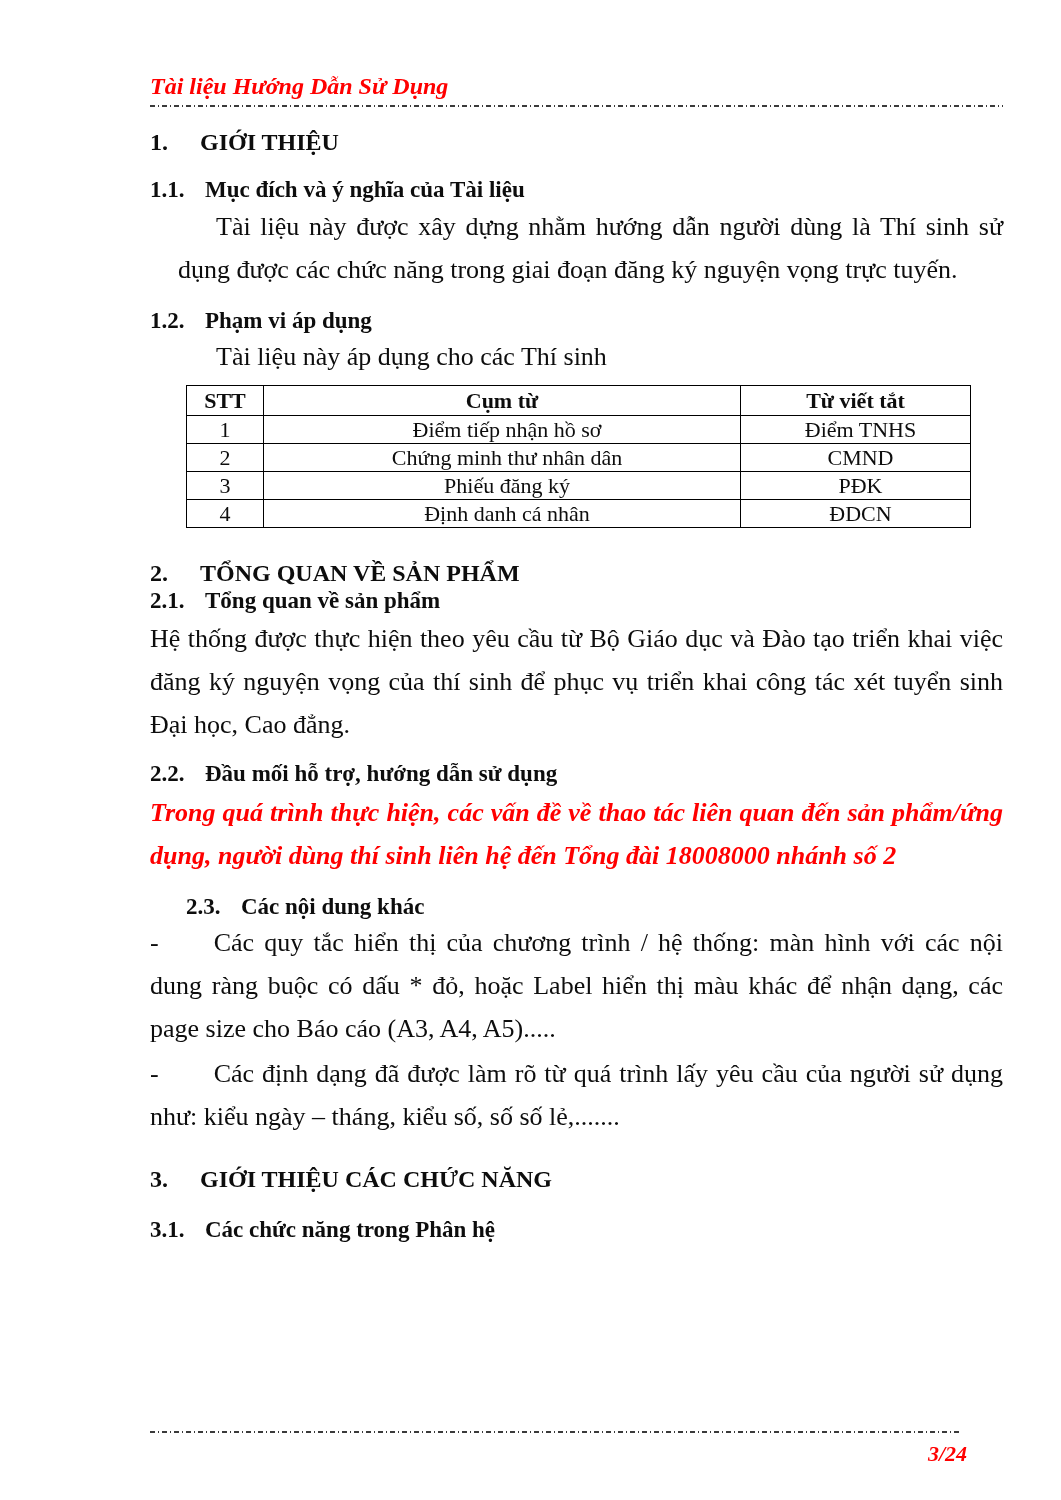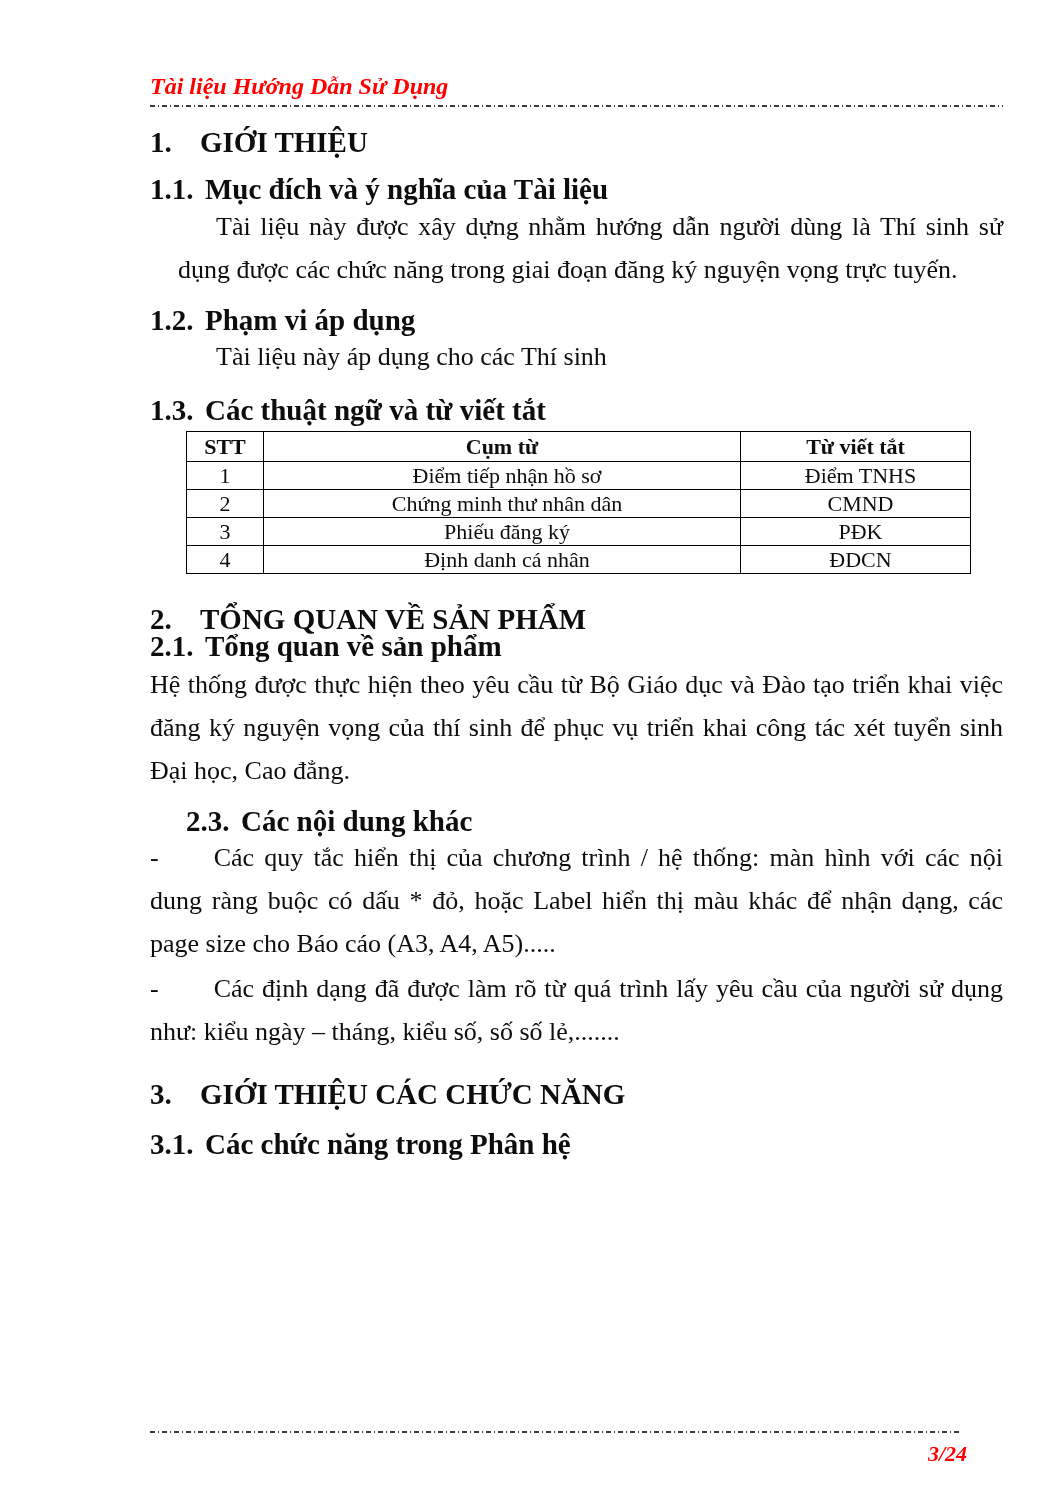--- a/index.html
+++ b/index.html
@@ -32,22 +32,22 @@
       #3a3a3a 8px, #3a3a3a 9px,
       transparent 9px, transparent 12px
     );
   }
   .head-sep { margin-top: 6px; }
   .h1, .h2 {
     font-weight: bold;
     line-height: 27px;
     white-space: nowrap;
   }
-  .h1 { font-size: 29px; }
-  .h2 { font-size: 29px; }
+  .h1 { font-size: 24px; }
+  .h2 { font-size: 23px; }
   .num1 { display: inline-block; width: 50px; }
   .num2 { display: inline-block; width: 55px; }
   .body {
     font-size: 26px;
     line-height: 43px;
     text-align: justify;
   }
   .indented { margin-left: 28px; text-indent: 38px; }
   .dash { display: inline; }
   .tabsp { display: inline-block; width: 55px; }
@@ -128,23 +128,20 @@
     <div class="h2 mt-s1_1">
       <span class="num2">1.1.</span><span>Mục đích và ý nghĩa của Tài liệu</span>
     </div>
     <p class="body indented mt-p1">Tài liệu này được xây dựng nhằm hướng dẫn người dùng là Thí sinh sử dụng được các chức năng trong giai đoạn đăng ký nguyện vọng trực tuyến.</p>
 
     <div class="h2 mt-s1_2">
       <span class="num2">1.2.</span><span>Phạm vi áp dụng</span>
     </div>
     <p class="body indented mt-p2">Tài liệu này áp dụng cho các Thí sinh</p>
 
-    <div class="h2 mt-s1_3">
-      <span class="num2">1.3.</span><span>Các thuật ngữ và từ viết tắt</span>
-    </div>
 
     <table class="terms mt-tbl">
       <colgroup>
           <col class="c-stt">
           <col class="c-phrase">
           <col class="c-abbr">
         </colgroup>
       <thead>
         <tr>
           <th>STT</th>
@@ -178,20 +175,24 @@
 
     <div class="h1 mt-s2">
       <span class="num1">2.</span><span>TỔNG QUAN VỀ SẢN PHẨM</span>
     </div>
 
     <div class="h2 mt-s2_1">
       <span class="num2">2.1.</span><span>Tổng quan về sản phẩm</span>
     </div>
     <p class="body mt-p3">Hệ thống được thực hiện theo yêu cầu từ Bộ Giáo dục và Đào tạo triển khai việc đăng ký nguyện vọng của thí sinh để phục vụ triển khai công tác xét tuyển sinh Đại học, Cao đẳng.</p>
 
+    <div class="h2 mt-s2_2">
+      <span class="num2">2.2.</span><span>Đầu mối hỗ trợ, hướng dẫn sử dụng</span>
+    </div>
+    <p class="body notice mt-p4">Trong quá trình thực hiện, các vấn đề về thao tác liên quan đến sản phẩm/ứng dụng, người dùng thí sinh liên hệ đến Tổng đài 18008000 nhánh số 2</p>
 
     <div class="h2 mt-s2_3">
       <span class="num2">2.3.</span><span>Các nội dung khác</span>
     </div>
     <p class="body mt-b1"><span class="dash">-</span><span class="tabsp"></span><span>Các quy tắc hiển thị của chương trình / hệ thống: màn hình với các nội dung ràng buộc có dấu * đỏ, hoặc Label hiển thị màu khác để nhận dạng, các page size cho Báo cáo (A3, A4, A5).....</span></p>
     <p class="body mt-b2"><span class="dash">-</span><span class="tabsp"></span><span>Các định dạng đã được làm rõ từ quá trình lấy yêu cầu của người sử dụng như: kiểu ngày – tháng, kiểu số, số số lẻ,.......</span></p>
 
     <div class="h1 mt-s3">
       <span class="num1">3.</span><span>GIỚI THIỆU CÁC CHỨC NĂNG</span>
     </div>

